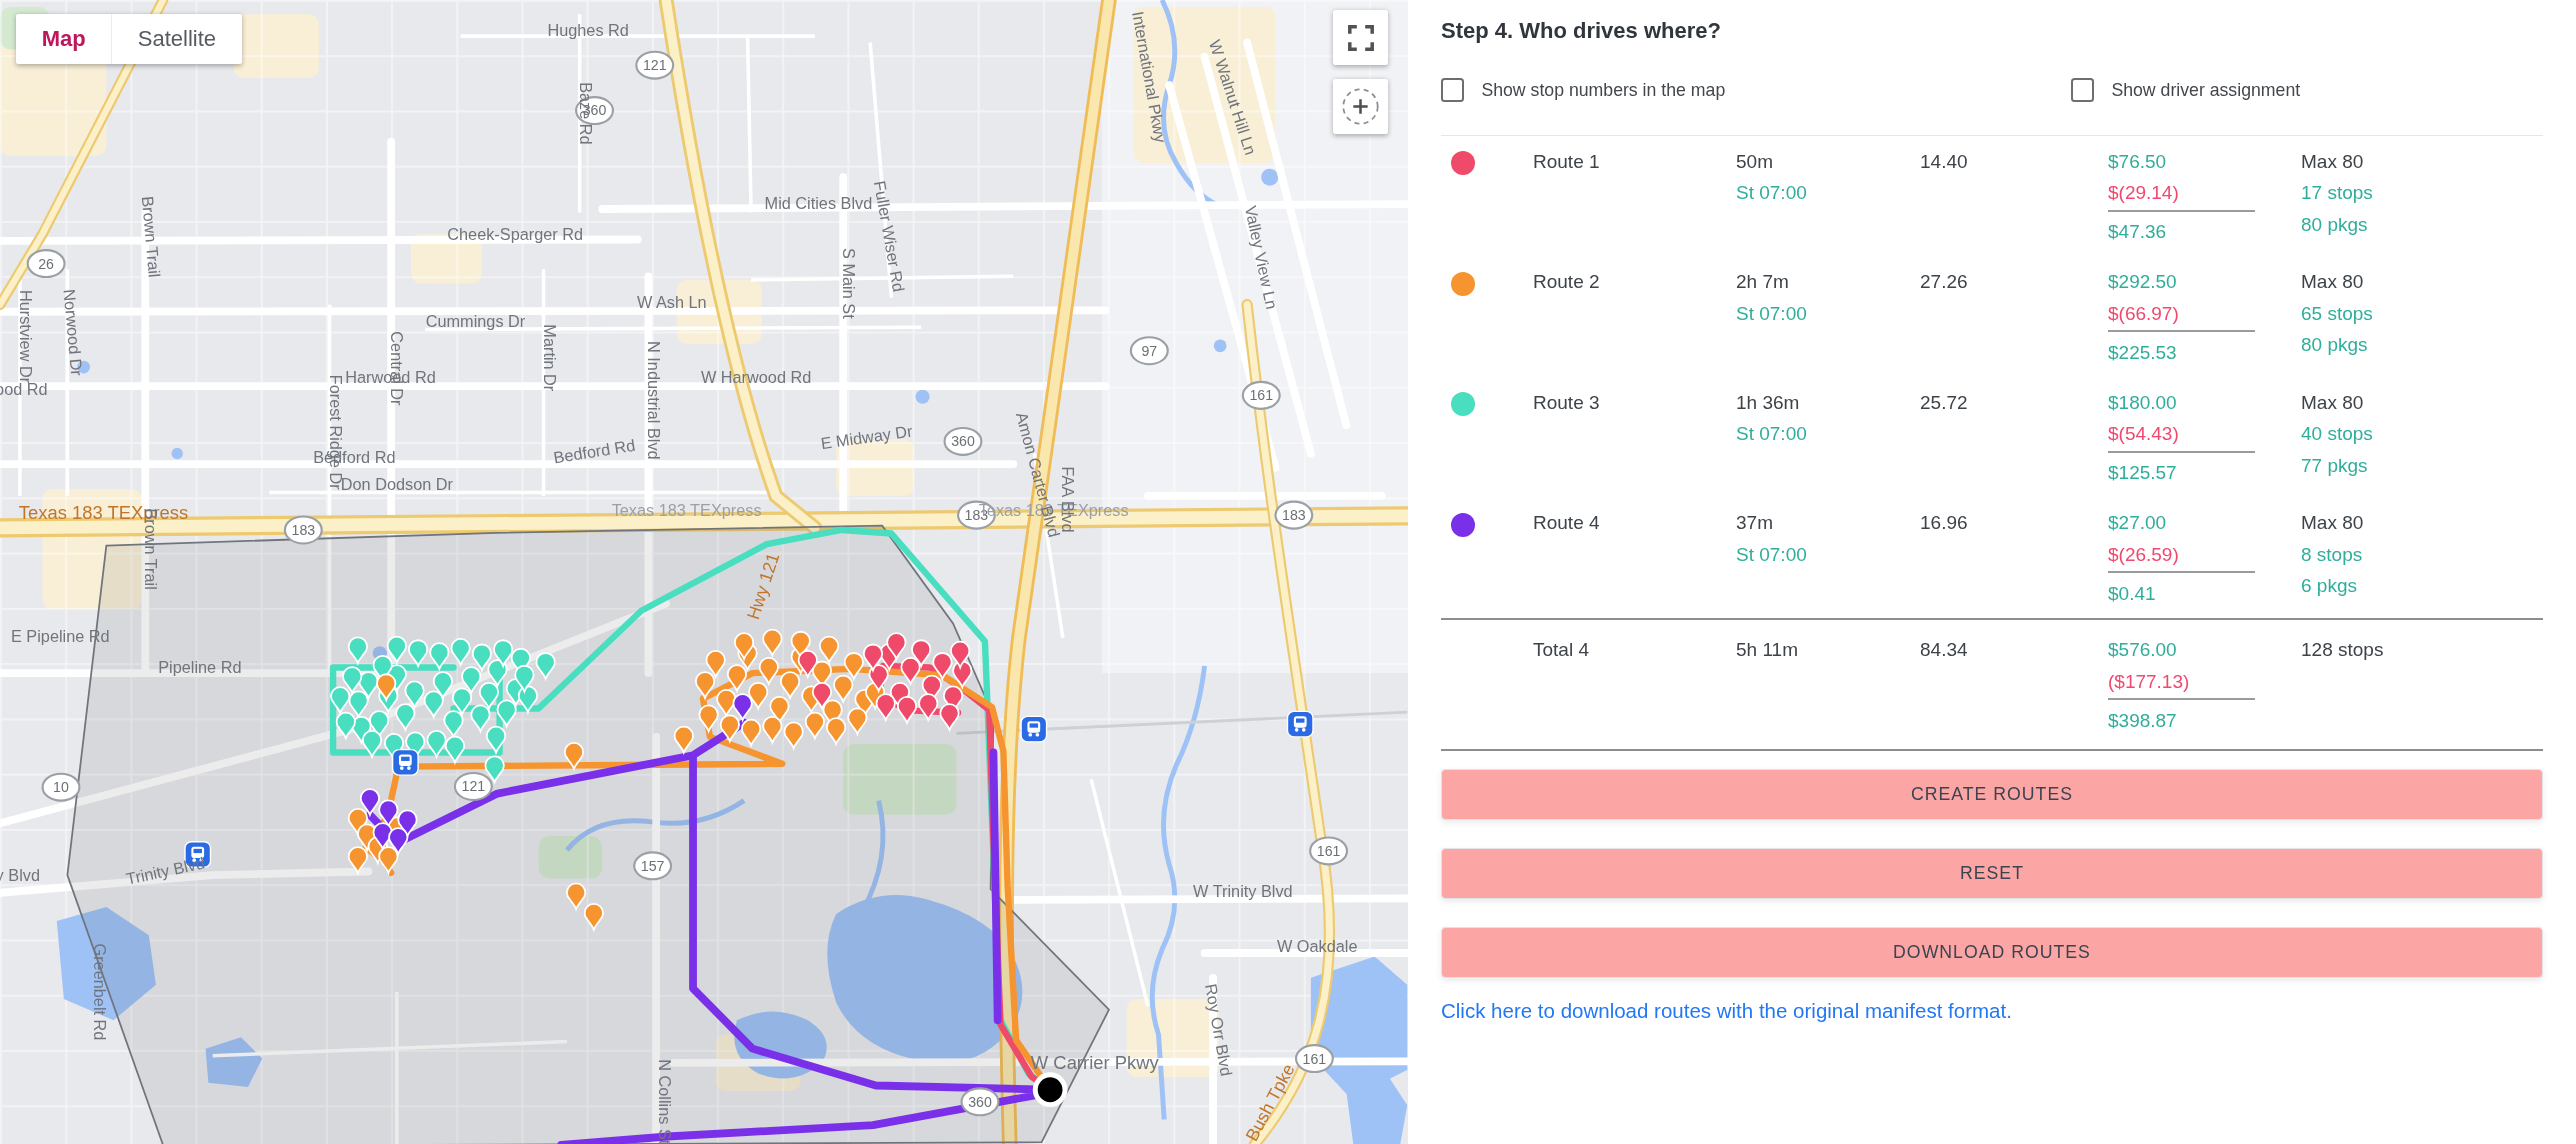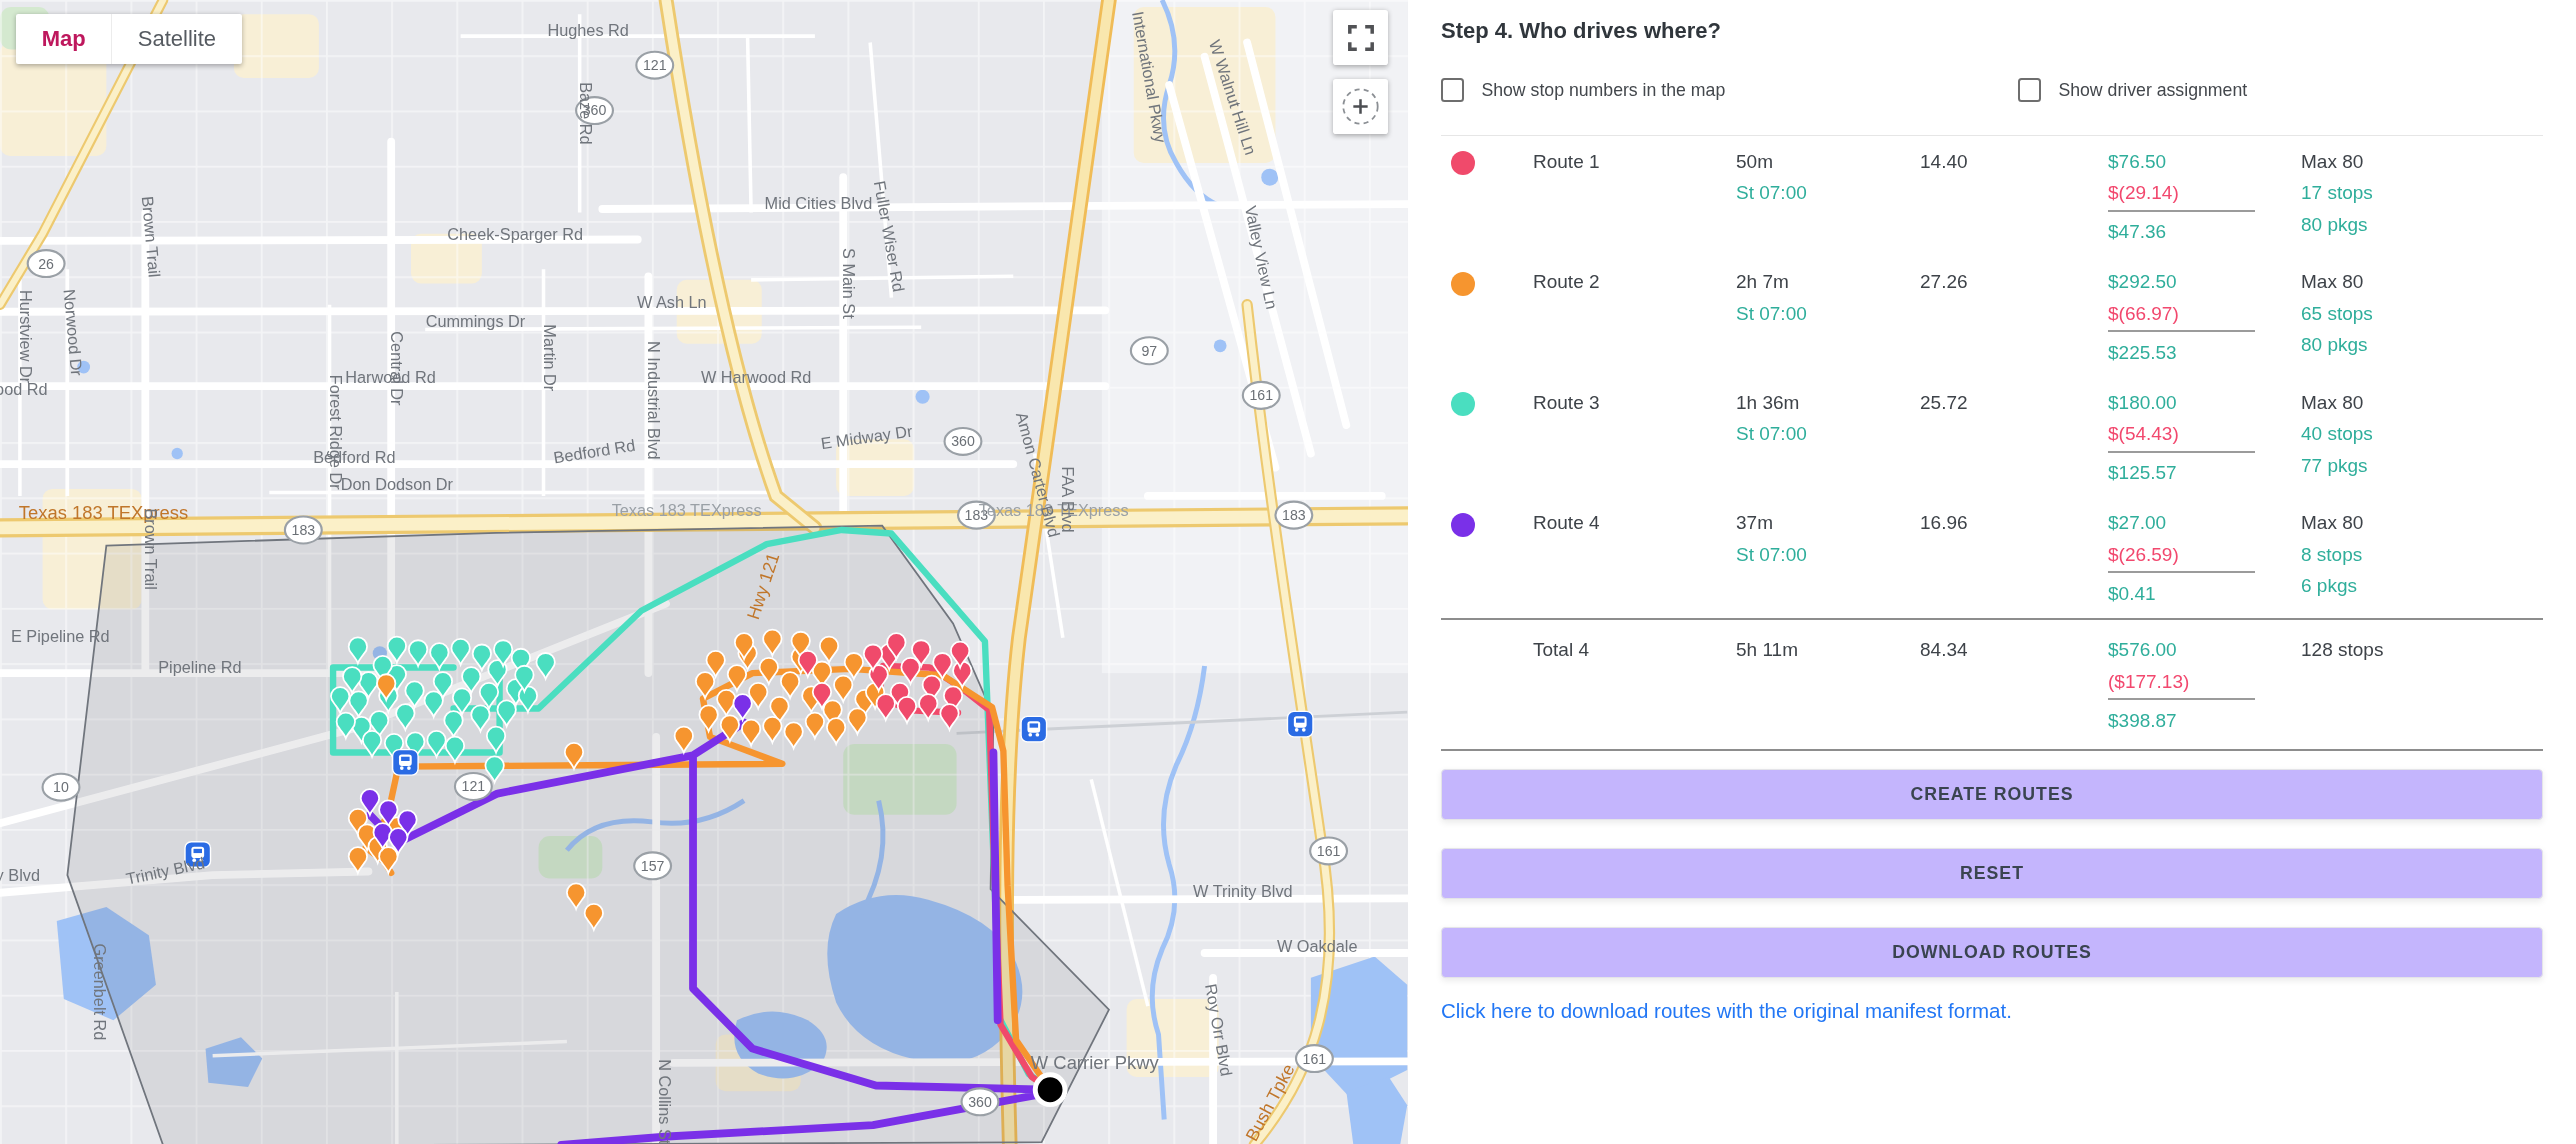--- a/index.html
+++ b/index.html
@@ -16,37 +16,37 @@
   .sq-btn{position:absolute;width:55px;height:55px;background:#fff;border-radius:2.8px;
           box-shadow:0 1.4px 5px rgba(0,0,0,.3);display:flex;align-items:center;justify-content:center;z-index:5;cursor:pointer;}
   #fsbtn{top:10px;left:1333px;}
   #circbtn{top:79px;left:1333px;}
 
   
   #panel{flex:1;padding:18.4px 33px 0 33px;box-sizing:border-box;background:#fff;}
   .title{font-size:22px;font-weight:700;color:#30363c;}
   .checks{display:flex;margin-top:34px;font-size:17.7px;color:#43474c;align-items:center;}
   .check{display:flex;align-items:center;gap:17px;cursor:pointer;}
-  .check-first{width:577px;}
+  .check-first{width:630px;}
   .box{width:23.4px;height:23.4px;border:2.1px solid #6e6e6e;border-radius:3.5px;background:#fff;box-sizing:border-box;}
 
   .table{margin-top:33px;border-top:1.4px solid #e6e6e6;}
   .grid{display:grid;grid-template-columns:92px 203px 184px 188px 193px auto;}
   .thead{padding:15px 0;border-bottom:2.1px solid #8d8d8d;font-size:20px;color:#3b4046;}
   .row{padding:14px 0 12.8px;font-size:19px;color:#3e4349;}
   .cellline{line-height:23px;}
   .m12{margin-top:8.5px;}
   .teal{color:#2fae9b;}
   .pink{color:#f2486e;}
   .dot{width:24px;height:24px;border-radius:50%;margin:1.4px 0 0 10px;}
   .cost{display:inline-block;min-width:147px;padding-bottom:5.7px;border-bottom:2.1px solid #9b9b9b;line-height:23px;}
   .total{border-top:2.1px solid #8d8d8d;border-bottom:2.1px solid #8d8d8d;padding:18.4px 0 17px;font-size:19px;color:#3e4349;}
 
-  .btn{display:block;margin-top:28px;width:100%;height:51px;background:#c4b5fd;border:0.7px solid #e4e4e8;border-radius:4.3px;
-       box-shadow:0 2.1px 6.4px rgba(0,0,0,.08);font-size:17.7px;font-weight:700;letter-spacing:1px;color:#3a4450;
+  .btn{display:block;margin-top:28px;width:100%;height:51px;background:#fca5a5;border:0.7px solid #e4e4e8;border-radius:4.3px;
+       box-shadow:0 2.1px 6.4px rgba(0,0,0,.08);font-size:17.7px;font-weight:400;letter-spacing:1px;color:#3a4450;
        font-family:inherit;cursor:pointer;}
   .btn-first{margin-top:18.4px;}
   .link{margin-top:21px;font-size:20.5px;color:#2277f5;cursor:pointer;}
 </style>
 </head>
 <body>
 
 <div id="map">
   <svg id="mapsvg" width="1408" height="1145" viewBox="0 0 1987 1616">
       <rect x="0" y="0" width="1987" height="1616" fill="#e8e9ed"></rect>

